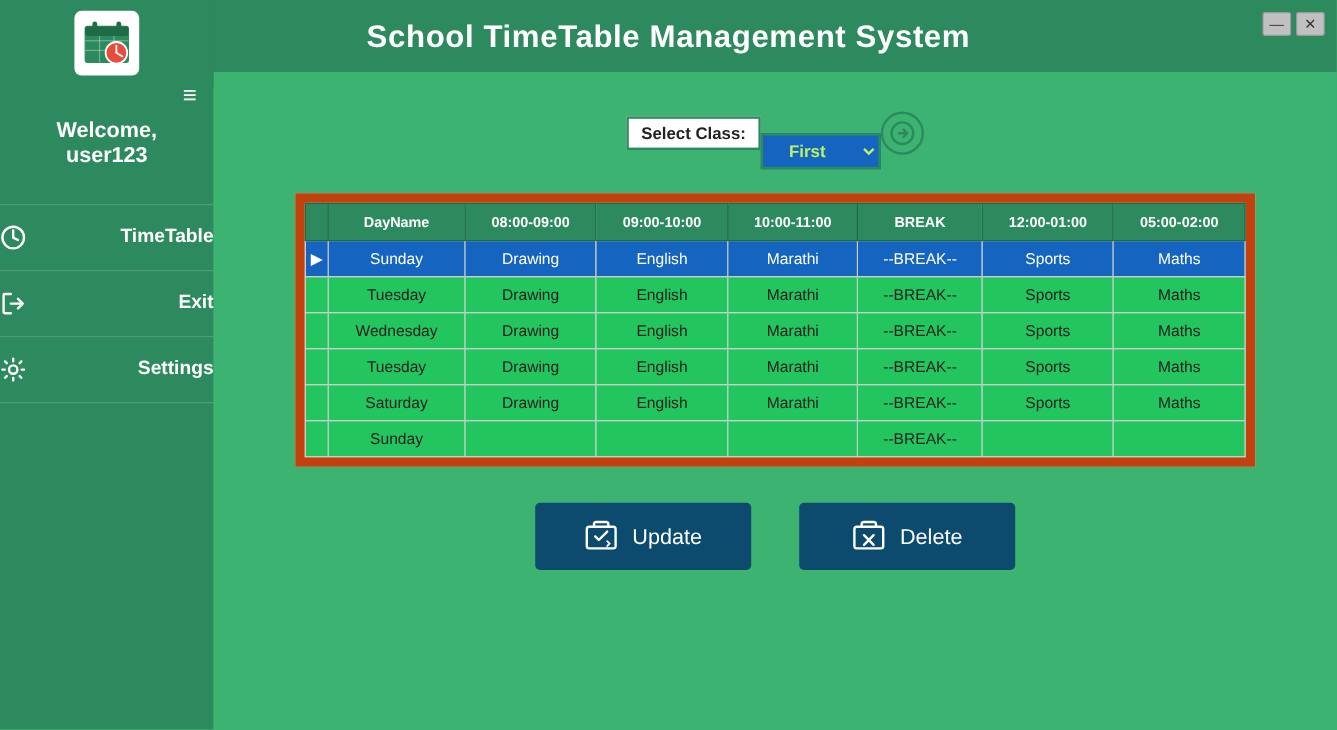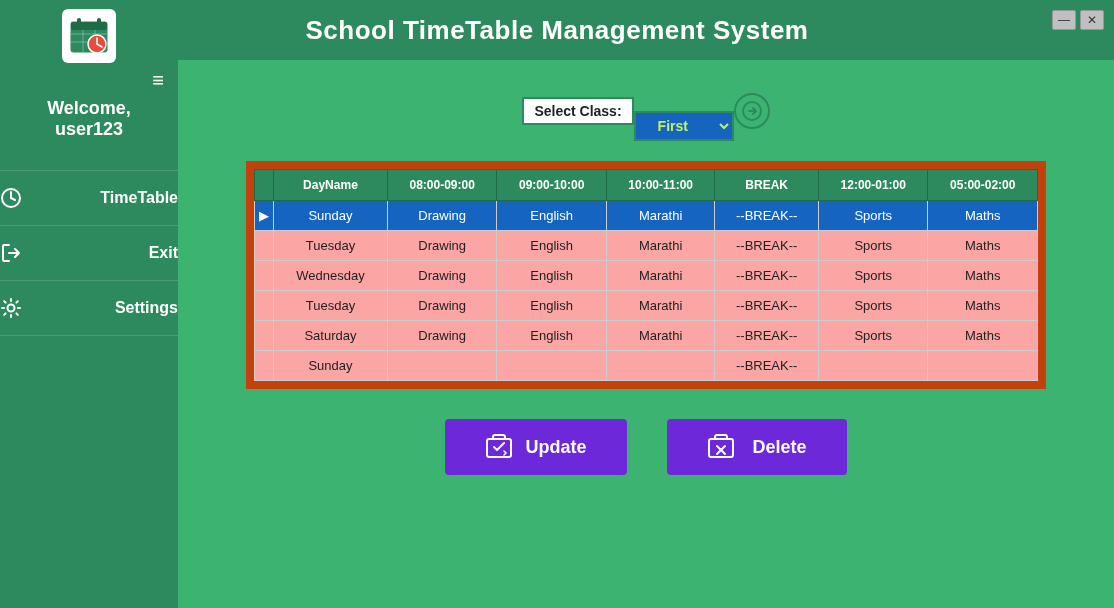--- a/index.html
+++ b/index.html
@@ -207,47 +207,47 @@
       text-align: center;
       border: 1px solid #1e6b46;
       font-size: 12px;
     }
     table tbody tr td {
       padding: 7px 4px;
       text-align: center;
       border: 1px solid #ccc;
       color: #222;
       font-size: 13px;
-      background: #fca5a5;
+      background: #22c55e;
     }
     table tbody tr.selected-row td {
       background: #1565c0;
       color: white;
     }
 
     
     .action-buttons {
       display: flex;
       gap: 40px;
       margin-top: 30px;
     }
     .action-btn {
-      background: #6d28d9;
+      background: #0c4a6e;
       color: white;
       border: none;
       padding: 14px 40px;
       font-size: 18px;
-      font-weight: bold;
+      font-weight: normal;
       border-radius: 4px;
       cursor: pointer;
       display: flex;
       align-items: center;
       gap: 12px;
       min-width: 180px;
-      justify-content: space-between;
+      justify-content: center;
     }
     .btn-icon {
       width: 28px;
       height: 28px;
       display: flex;
       align-items: center;
       justify-content: center;
     }
   </style>
 </head>

